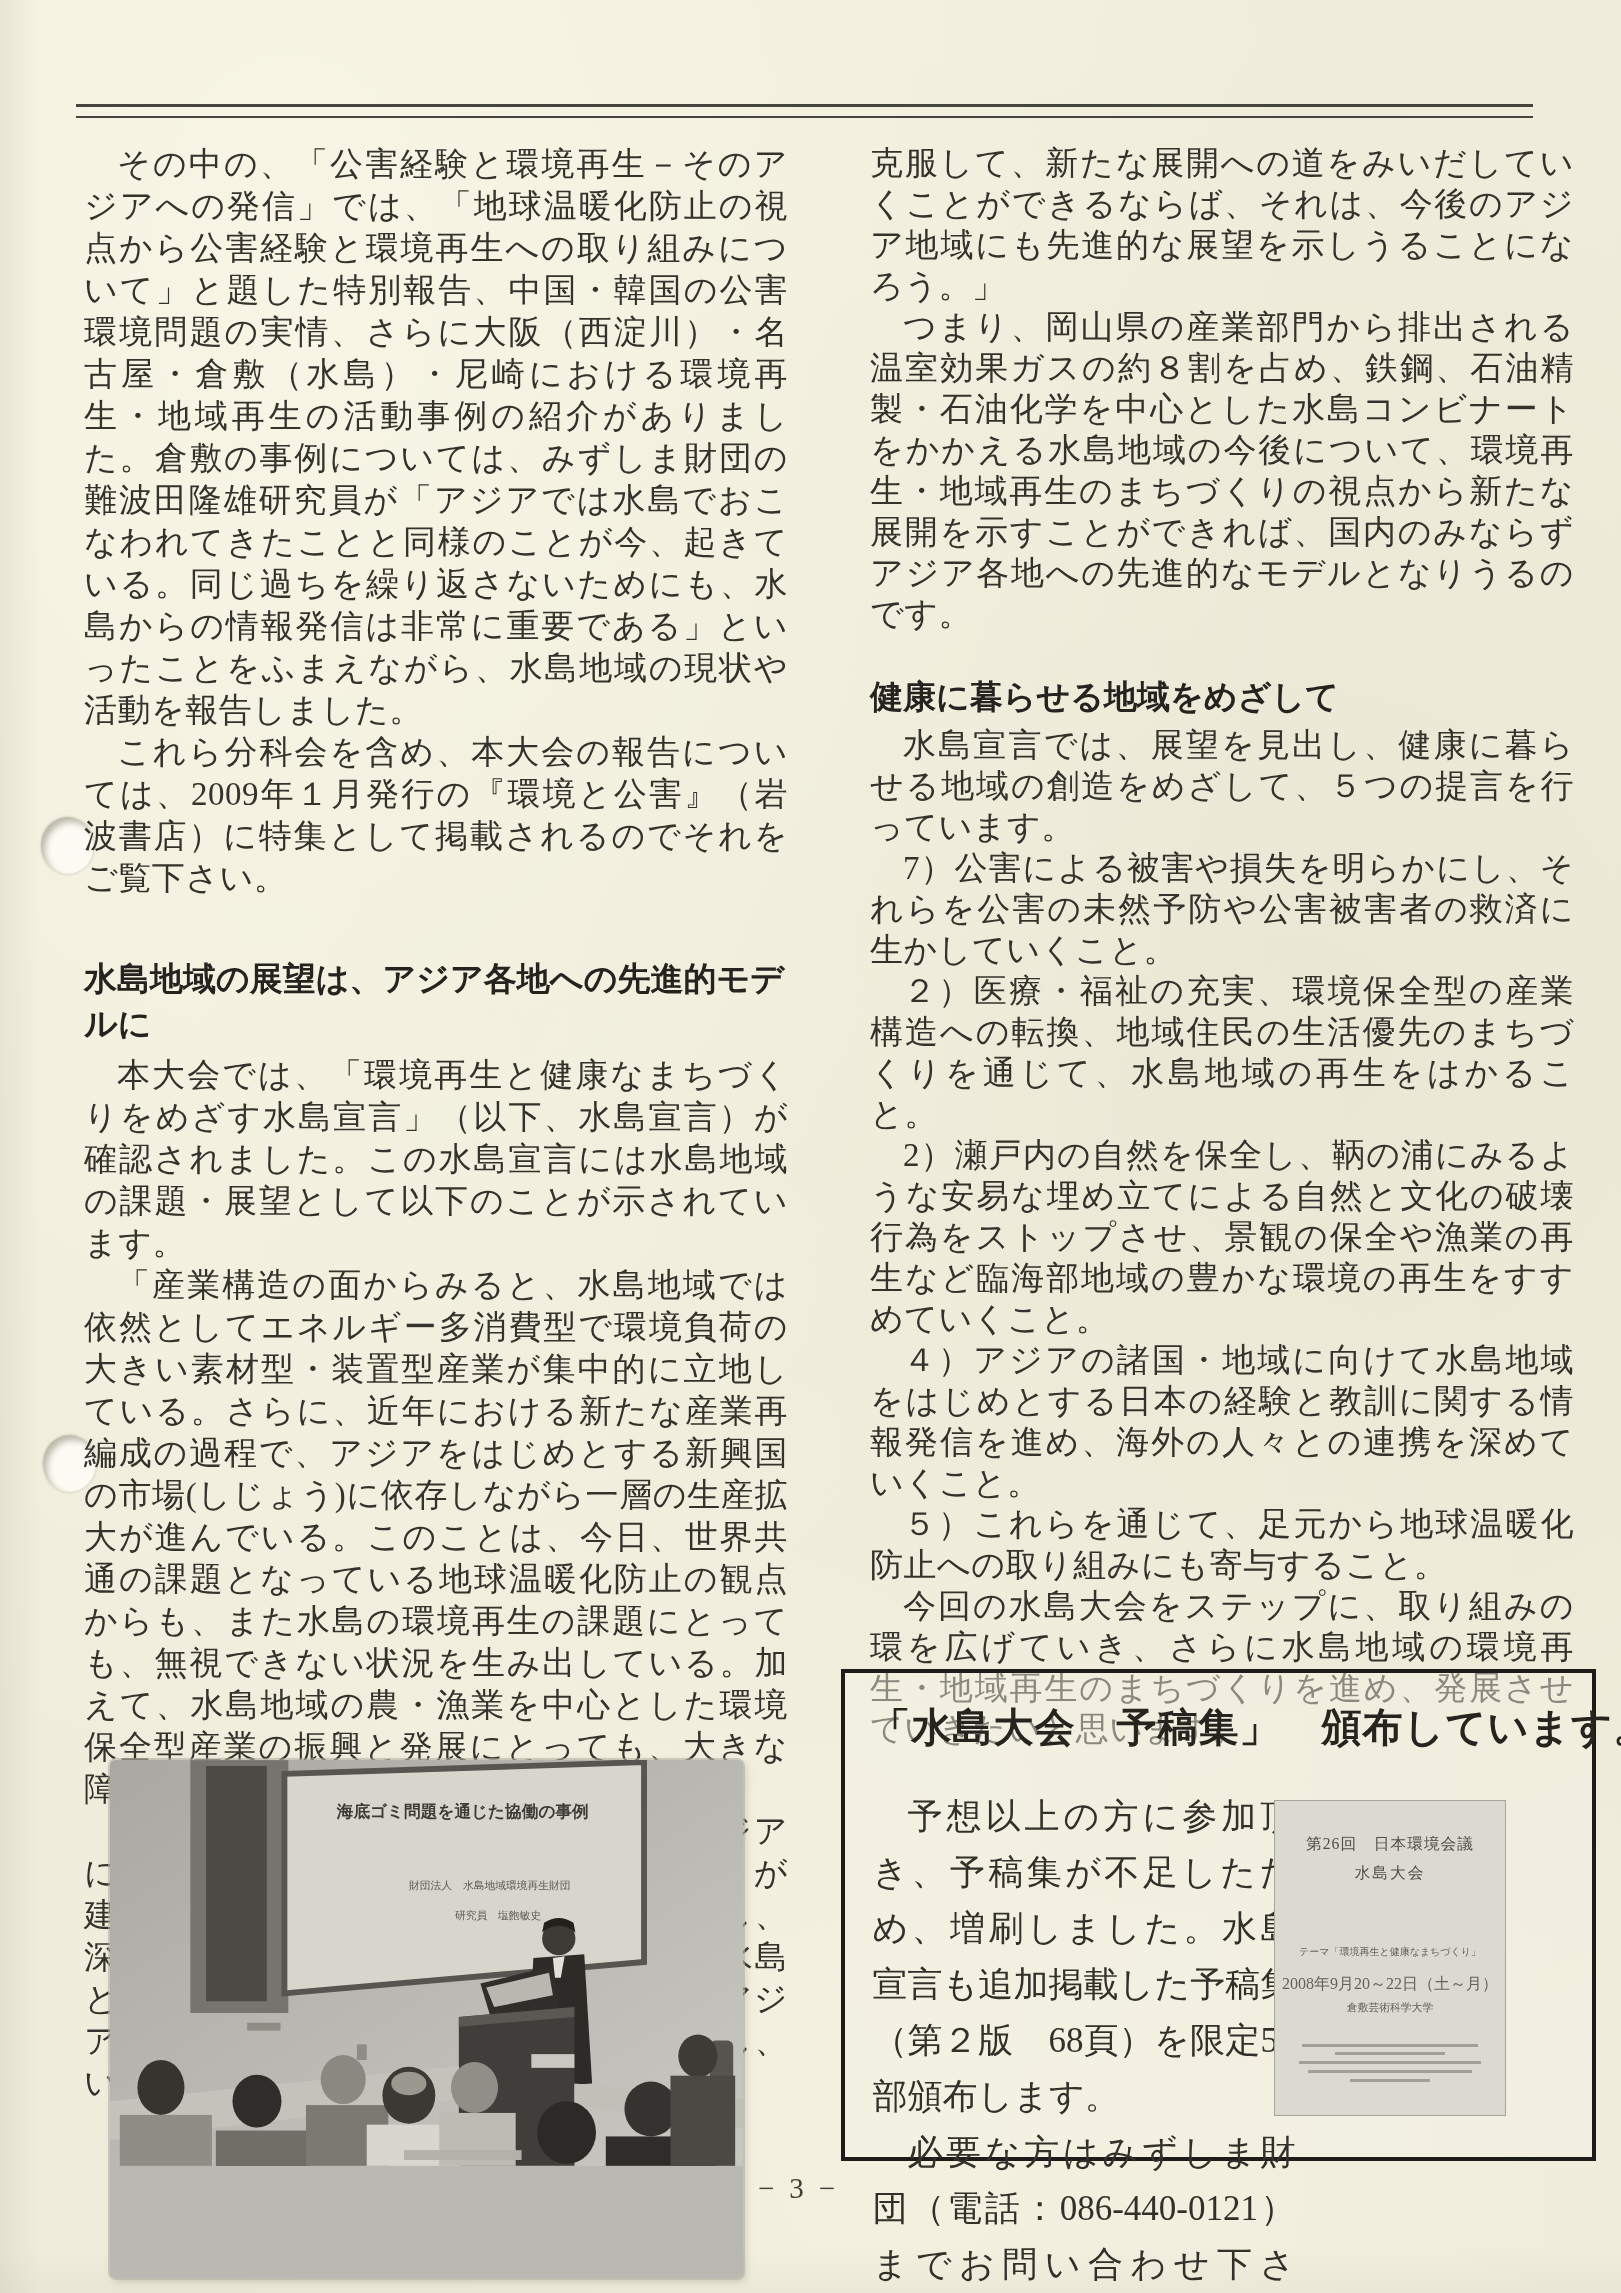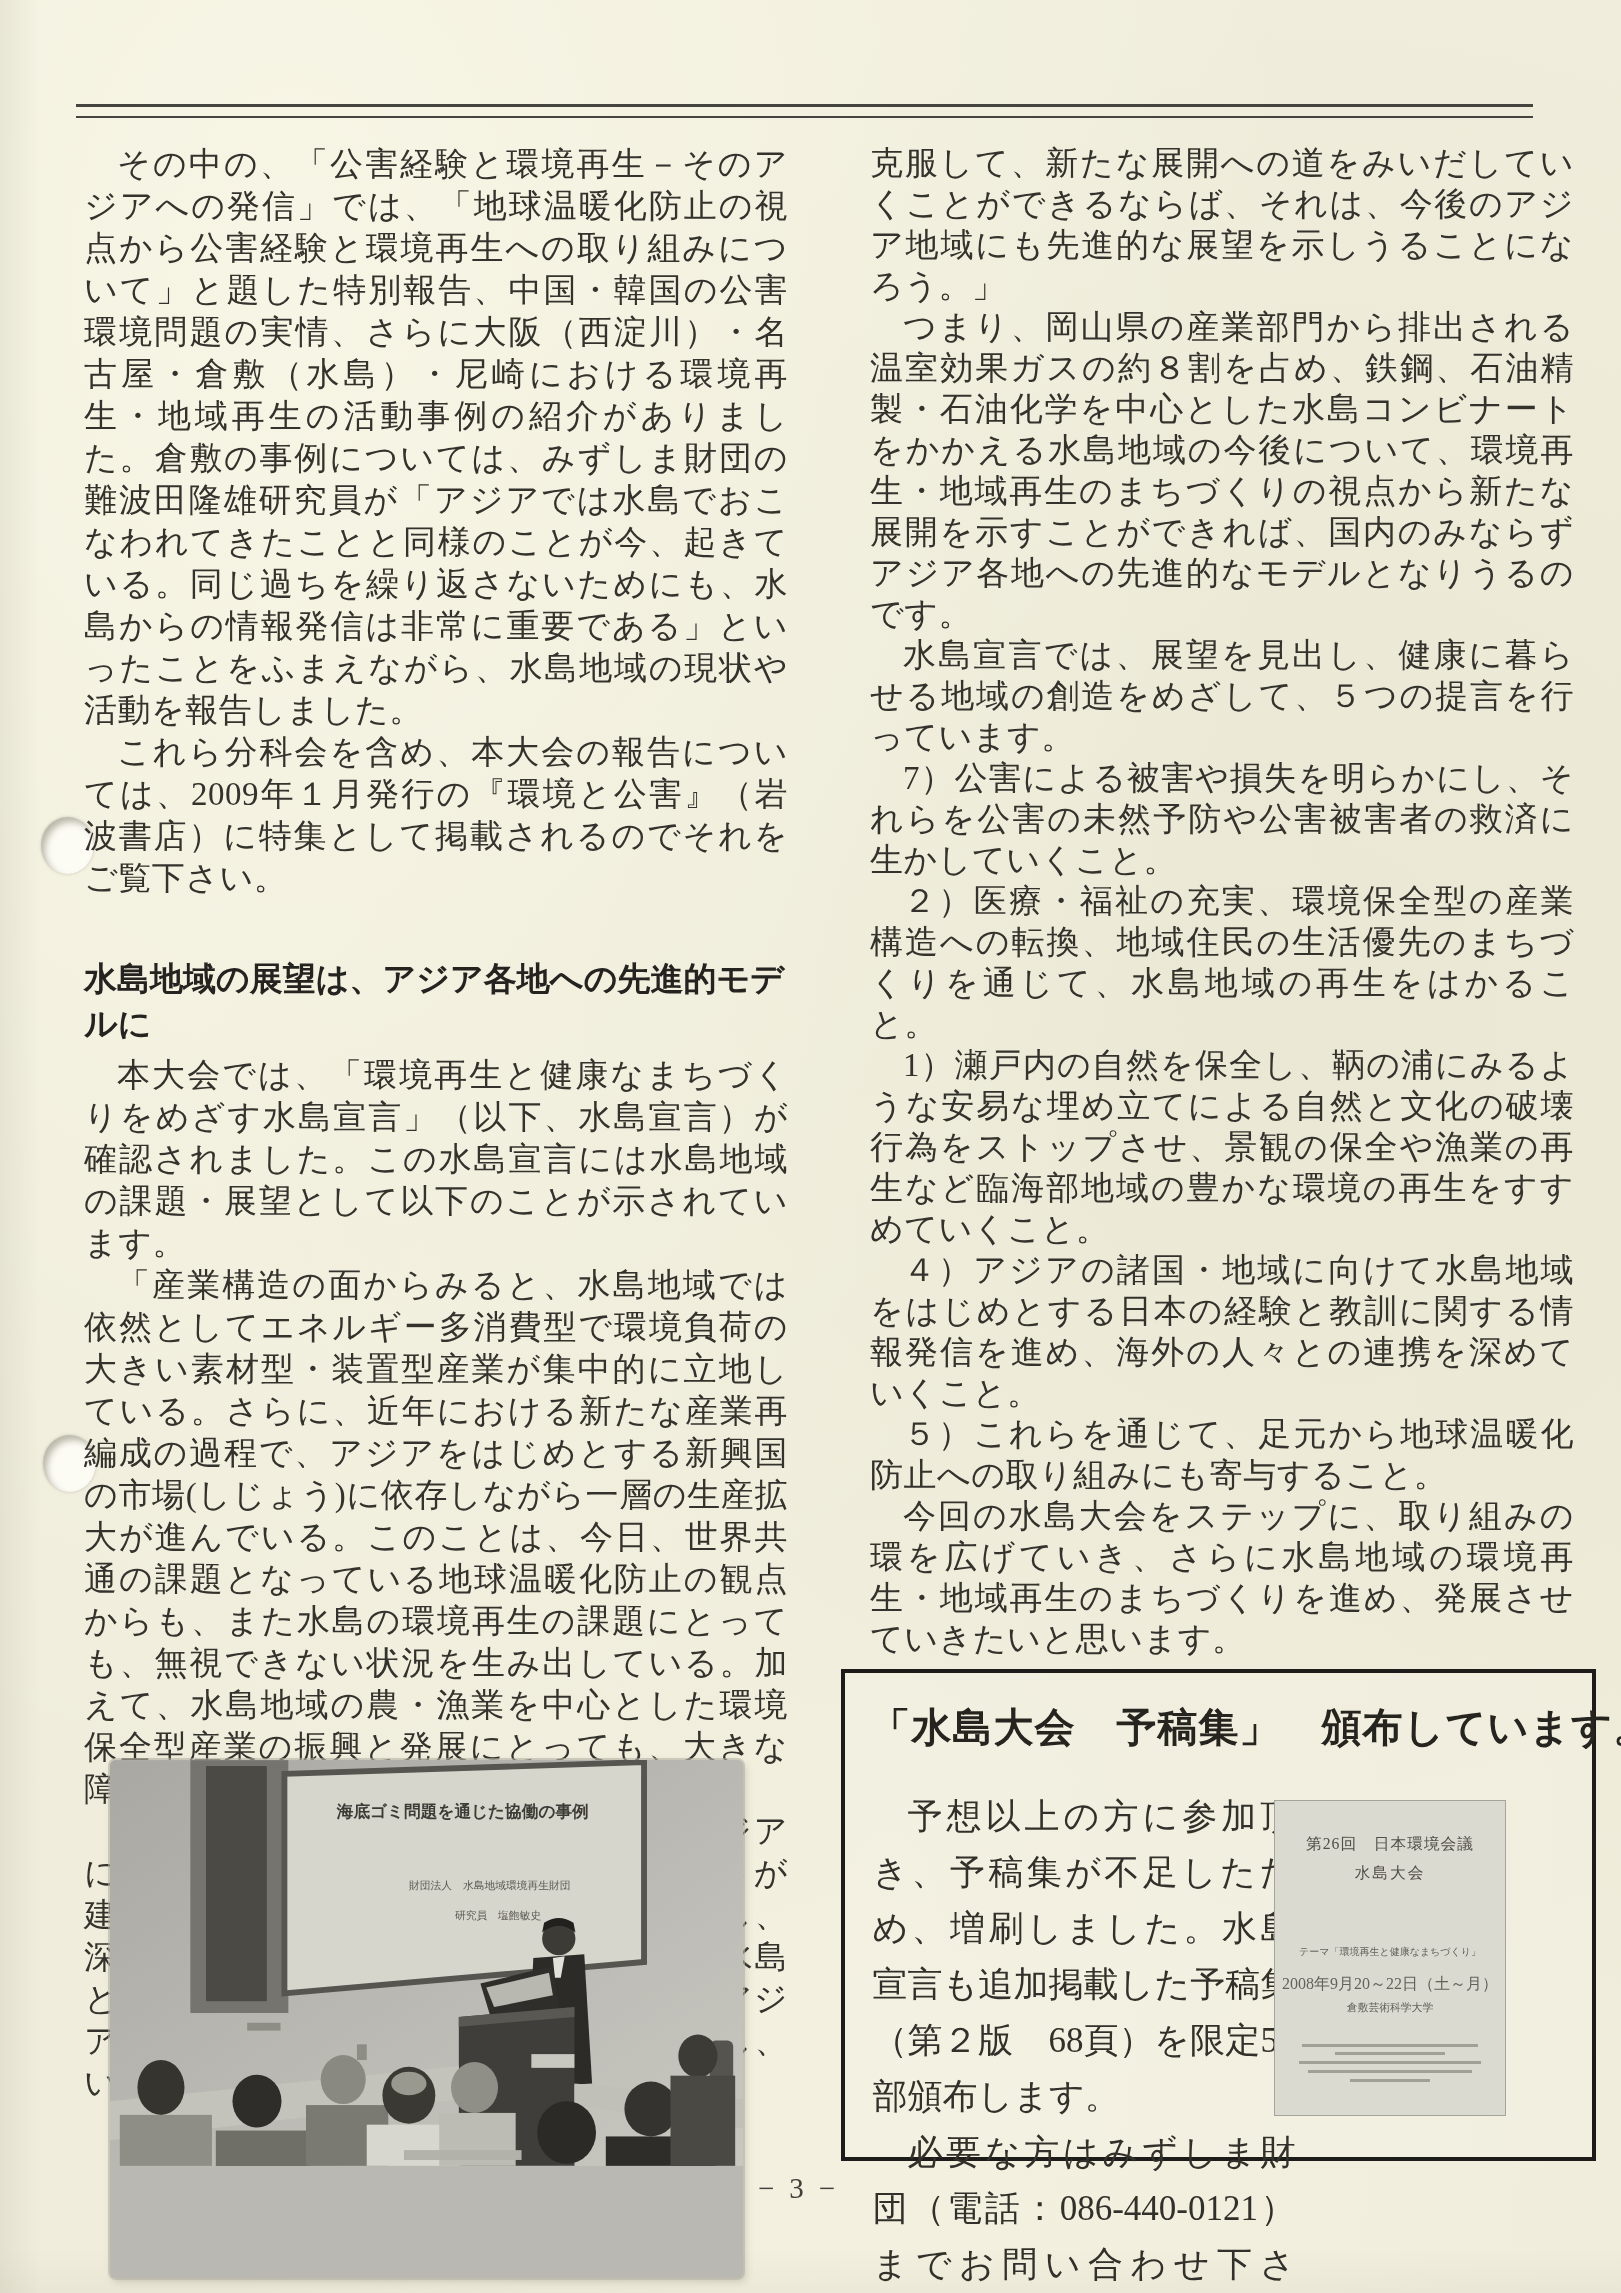--- a/index.html
+++ b/index.html
@@ -107,24 +107,25 @@
     <p class="para">これら分科会を含め、本大会の報告については、2009年１月発行の『環境と公害』（岩波書店）に特集として掲載されるのでそれをご覧下さい。</p>
     <h2 class="heading">水島地域の展望は、アジア各地への先進的モデルに</h2>
     <p class="para">本大会では、「環境再生と健康なまちづくりをめざす水島宣言」（以下、水島宣言）が確認されました。この水島宣言には水島地域の課題・展望として以下のことが示されています。</p>
     <p class="para">「産業構造の面からみると、水島地域では依然としてエネルギー多消費型で環境負荷の大きい素材型・装置型産業が集中的に立地している。さらに、近年における新たな産業再編成の過程で、アジアをはじめとする新興国の市場(しじょう)に依存しながら一層の生産拡大が進んでいる。このことは、今日、世界共通の課題となっている地球温暖化防止の観点からも、また水島の環境再生の課題にとっても、無視できない状況を生み出している。加えて、水島地域の農・漁業を中心とした環境保全型産業の振興と発展にとっても、大きな障害となっている。</p>
     <p class="para">一方、いま著しい経済発展を続けるアジアにおいては、臨海部で巨大なコンビナートが建設され、そのすぐ近くには住民が暮らし、深刻な公害が発生するといった、まさに水島と重なりあう光景が多く見受けられる。アジアでも起こりつつあるこうした状況に対し、いち早く水島地域が直面している事態を</p>
   </div>
 
   <div class="col right">
     <p class="para noindent">克服して、新たな展開への道をみいだしていくことができるならば、それは、今後のアジア地域にも先進的な展望を示しうることになろう。」</p>
     <p class="para">つまり、岡山県の産業部門から排出される温室効果ガスの約８割を占め、鉄鋼、石油精製・石油化学を中心とした水島コンビナートをかかえる水島地域の今後について、環境再生・地域再生のまちづくりの視点から新たな展開を示すことができれば、国内のみならずアジア各地への先進的なモデルとなりうるのです。</p>
+    <h2 class="heading">健康に暮らせる地域をめざして</h2>
     <p class="para">水島宣言では、展望を見出し、健康に暮らせる地域の創造をめざして、５つの提言を行っています。</p>
     <p class="para">7）公害による被害や損失を明らかにし、それらを公害の未然予防や公害被害者の救済に生かしていくこと。</p>
     <p class="para">２）医療・福祉の充実、環境保全型の産業構造への転換、地域住民の生活優先のまちづくりを通じて、水島地域の再生をはかること。</p>
-    <p class="para">1）瀬戸内の自然を保全し、鞆の浦にみるような安易な埋め立てによる自然と文化の破壊行為をストップさせ、景観の保全や漁業の再生など臨海部地域の豊かな環境の再生をすすめていくこと。</p>
+    <p class="para">2）瀬戸内の自然を保全し、鞆の浦にみるような安易な埋め立てによる自然と文化の破壊行為をストップさせ、景観の保全や漁業の再生など臨海部地域の豊かな環境の再生をすすめていくこと。</p>
     <p class="para">４）アジアの諸国・地域に向けて水島地域をはじめとする日本の経験と教訓に関する情報発信を進め、海外の人々との連携を深めていくこと。</p>
     <p class="para">５）これらを通じて、足元から地球温暖化防止への取り組みにも寄与すること。</p>
     <p class="para">今回の水島大会をステップに、取り組みの環を広げていき、さらに水島地域の環境再生・地域再生のまちづくりを進め、発展させていきたいと思います。</p>
   </div>
 
   <div class="photo">
     <svg width="633" height="406" viewBox="0 0 646 414" xmlns="http://www.w3.org/2000/svg">
       <defs>
         <linearGradient id="wallg" x1="0" y1="0" x2="1" y2="1">
           <stop offset="0" stop-color="#a9a8a3"></stop>

